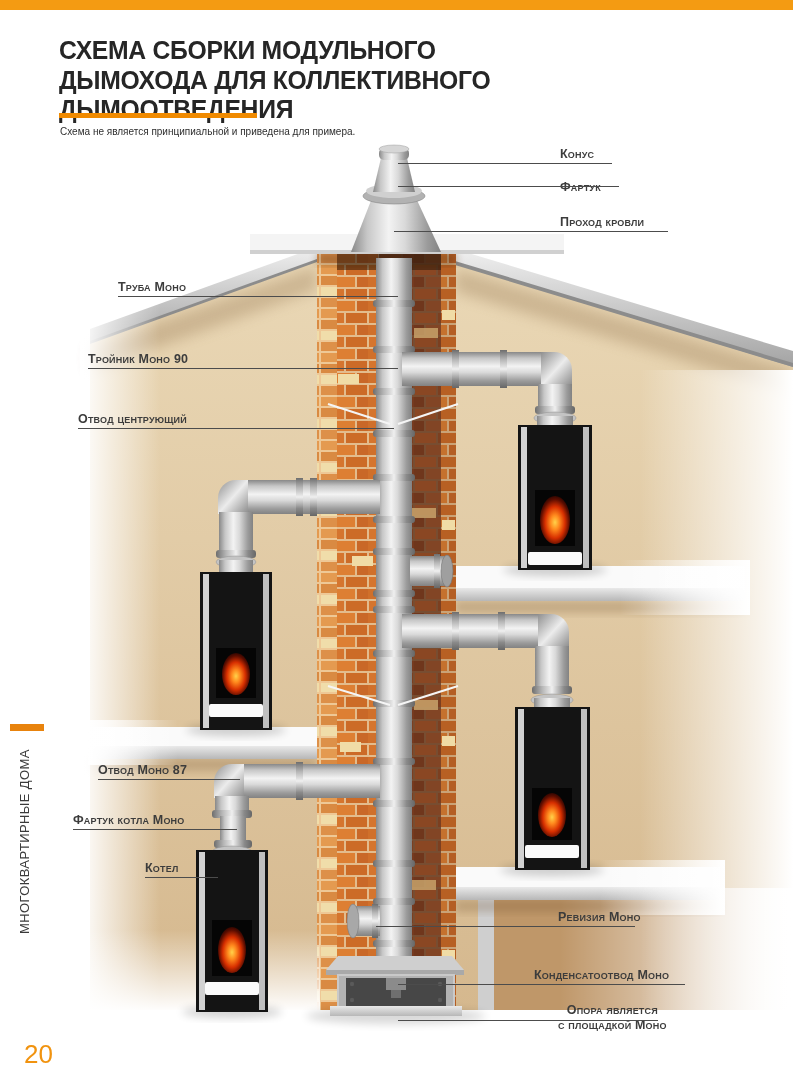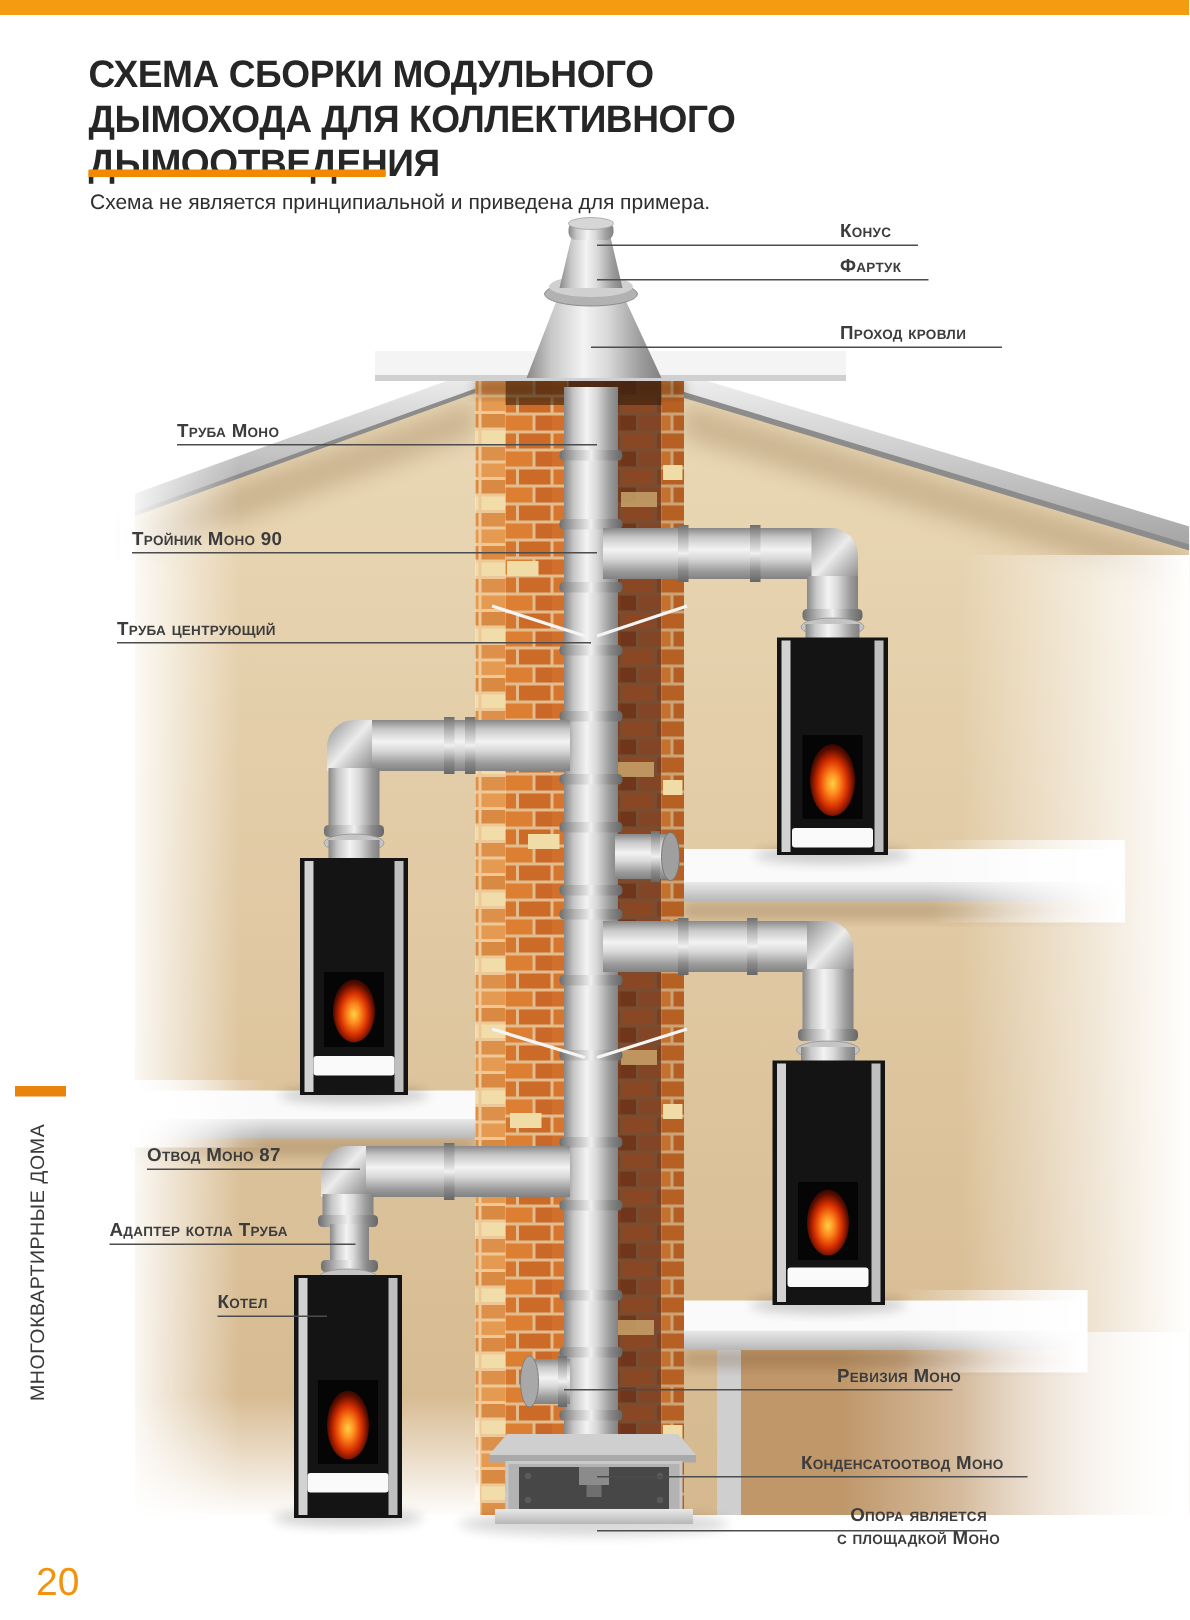--- a/index.html
+++ b/index.html
@@ -2,35 +2,35 @@
 <html><head>
 <meta charset="utf-8">
 <style>
   html,body{margin:0;padding:0;background:#fff;}
   .page{position:relative;width:793px;height:1080px;background:#fff;overflow:hidden;
         font-family:"Liberation Sans",sans-serif;}
   .topbar{position:absolute;left:0;top:0;width:793px;height:10px;background:#f49b12;}
   .title{position:absolute;left:59px;top:36px;font-weight:800;font-size:25.5px;line-height:1.16;
          color:#262626;letter-spacing:-0.3px;transform:scaleX(.97);transform-origin:left top;}
   .title-underline{position:absolute;left:59px;top:113px;width:198px;height:5px;background:#f08a00;}
-  .subtitle{position:absolute;left:60px;top:126px;font-size:14px;color:#2e2e2e;}
+  .subtitle{position:absolute;left:60px;top:126px;font-size:10px;color:#2e2e2e;}
   .illustration{position:absolute;left:0;top:0;width:793px;height:1080px;}
   .lbl{position:absolute;font-weight:700;font-size:12.5px;font-variant:small-caps;color:#3c3c3c;
        letter-spacing:.2px;white-space:nowrap;line-height:15px;text-align:center;}
   .lline{position:absolute;height:1px;background:#4c4c4c;}
   
   .l-truba{left:118px;top:280px}           .ln-truba{left:118px;top:296px;width:280px}
   .l-troinik{left:88px;top:352px}          .ln-troinik{left:88px;top:368px;width:310px}
   .l-homut{left:78px;top:412px}            .ln-homut{left:78px;top:428px;width:316px}
   .l-otvod{left:98px;top:763px}            .ln-otvod{left:98px;top:779px;width:142px}
   .l-adapter{left:73px;top:813px}          .ln-adapter{left:73px;top:829px;width:164px}
   .l-kotel{left:145px;top:861px}           .ln-kotel{left:145px;top:877px;width:73px}
   
   .l-konus{left:560px;top:147px}           .ln-konus{left:398px;top:163px;width:214px}
-  .l-fartuk{left:560px;top:170px}          .ln-fartuk{left:398px;top:186px;width:221px}
+  .l-fartuk{left:560px;top:180px}          .ln-fartuk{left:398px;top:186px;width:221px}
   .l-prohod{left:560px;top:215px}          .ln-prohod{left:394px;top:231px;width:274px}
   .l-reviziya{left:558px;top:910px}        .ln-reviziya{left:376px;top:926px;width:259px}
   .l-kondensat{left:534px;top:968px}       .ln-kondensat{left:398px;top:984px;width:287px}
   .l-opora{left:558px;top:1003px}          .ln-opora{left:398px;top:1020px;width:260px}
   .side-tick{position:absolute;left:10px;top:724px;width:34px;height:7px;background:#e8830d;}
   .side-label{position:absolute;left:17px;top:742px;height:192px;writing-mode:vertical-rl;
               transform:rotate(180deg);font-size:13px;color:#3a3a3a;letter-spacing:.4px;}
   .page-number{position:absolute;left:24px;top:1026px;font-size:26px;color:#f1930f;margin-top:13px;}
 </style>
 </head>
@@ -364,25 +364,25 @@
       <rect x="212" y="920" width="40" height="56" fill="#050505"></rect>
       <ellipse cx="232" cy="950" rx="14" ry="23" fill="url(#flameG)"></ellipse>
       <rect x="205" y="982" width="54" height="13" rx="2" fill="#fafafa"></rect>
     </g>
   </svg>
 
   <div class="lbl l-truba">Труба Моно</div>
   <div class="lline ln-truba"></div>
   <div class="lbl l-troinik">Тройник Моно 90</div>
   <div class="lline ln-troinik"></div>
-  <div class="lbl l-homut">Труба центрующий</div>
+  <div class="lbl l-homut">Отвод центрующий</div>
   <div class="lline ln-homut"></div>
   <div class="lbl l-otvod">Отвод Моно 87</div>
   <div class="lline ln-otvod"></div>
-  <div class="lbl l-adapter">Адаптер котла Труба</div>
+  <div class="lbl l-adapter">Фартук котла Моно</div>
   <div class="lline ln-adapter"></div>
   <div class="lbl l-kotel">Котел</div>
   <div class="lline ln-kotel"></div>
 
   <div class="lbl l-konus">Конус</div>
   <div class="lline ln-konus"></div>
   <div class="lbl l-fartuk">Фартук</div>
   <div class="lline ln-fartuk"></div>
   <div class="lbl l-prohod">Проход кровли</div>
   <div class="lline ln-prohod"></div>

